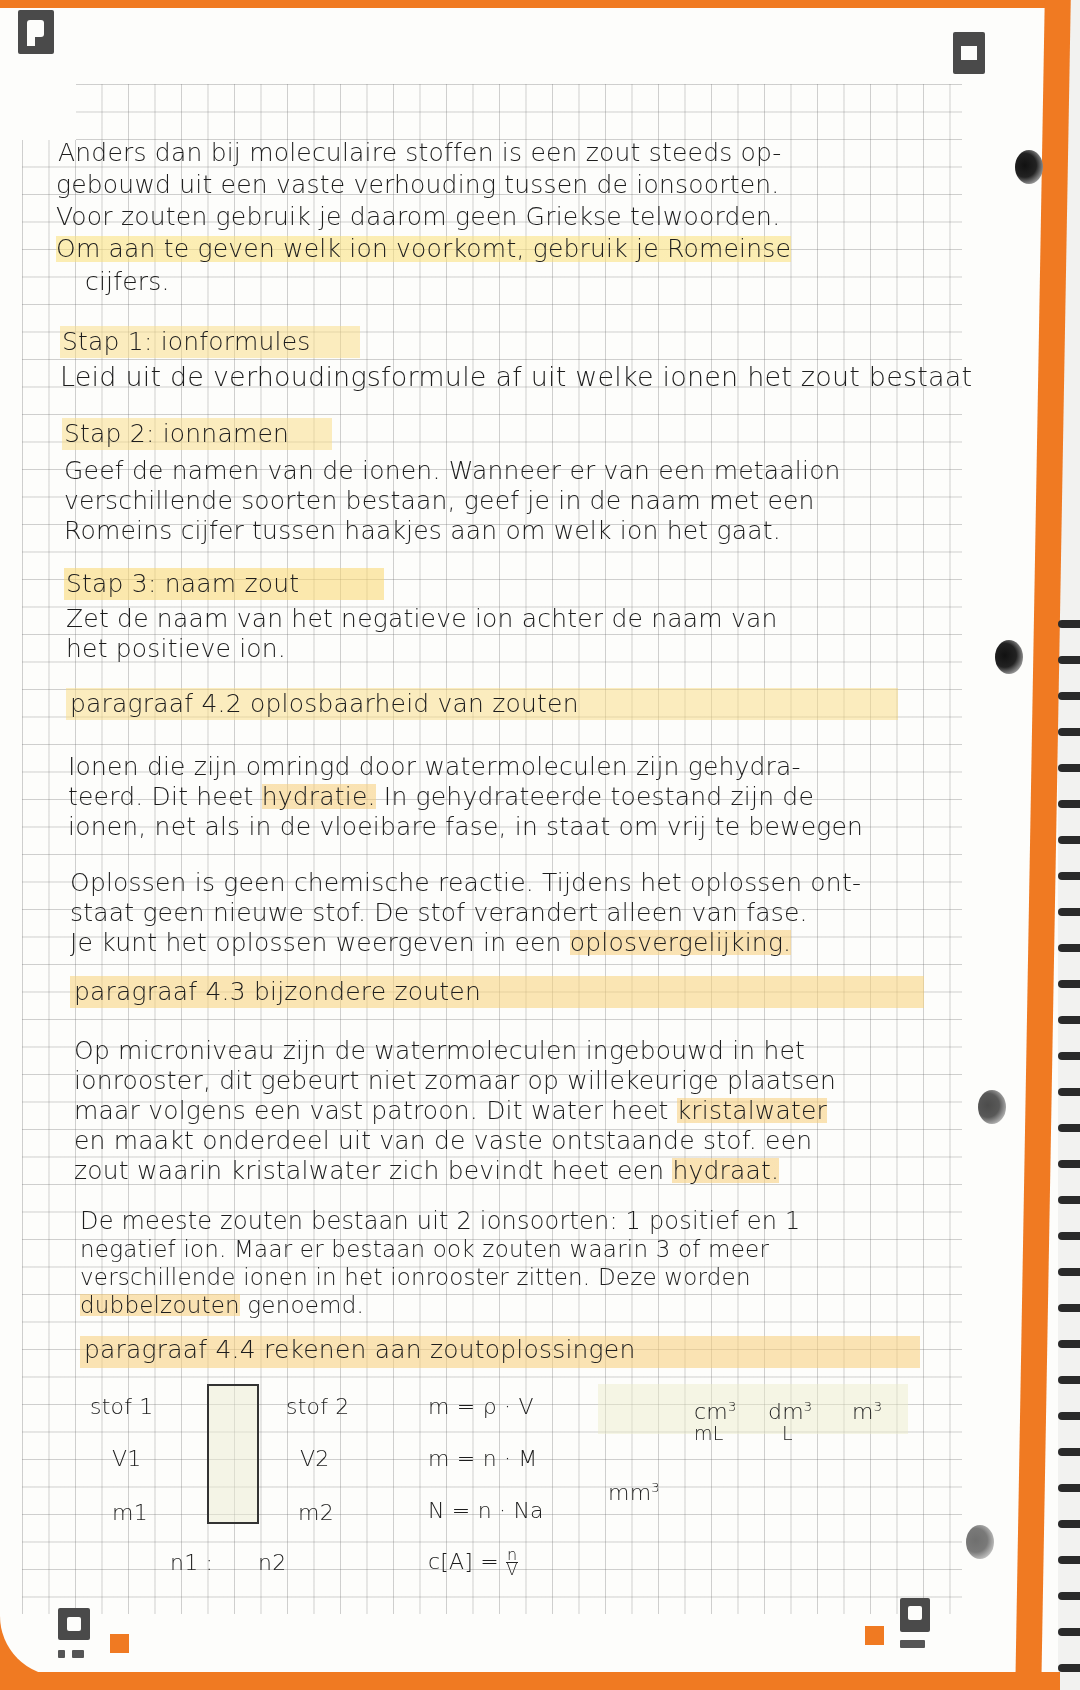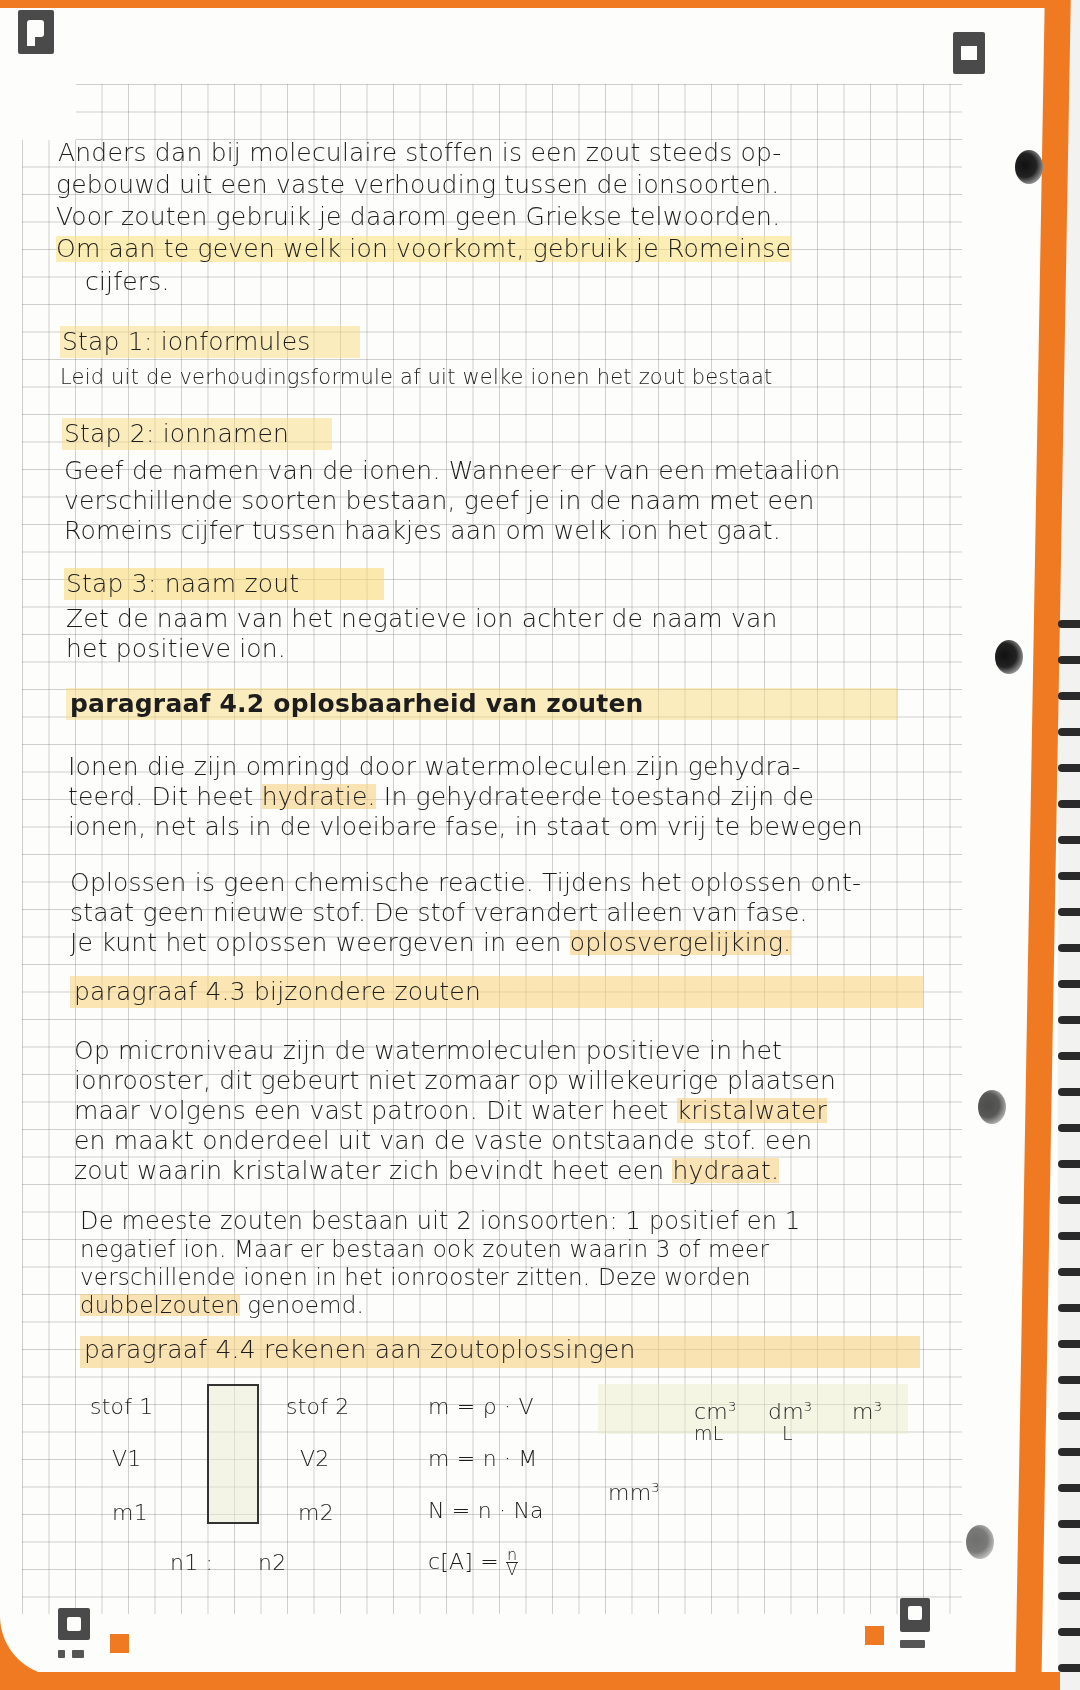--- a/index.html
+++ b/index.html
@@ -162,52 +162,52 @@
   </div>
 
 <div class="hw p" style="left:58px;top:138px;">Anders dan bij moleculaire stoffen is een zout steeds op-</div>
 <div class="hw p" style="left:56px;top:170px;">gebouwd uit een vaste verhouding tussen de ionsoorten.</div>
 <div class="hw p" style="left:56px;top:202px;">Voor zouten gebruik je daarom geen Griekse telwoorden.</div>
 <div class="hw p hl" style="left:56px;top:234px;">Om aan te geven welk ion voorkomt, gebruik je Romeinse</div>
 <div class="hw p" style="left:58px;top:267px;margin-left:27px;">cijfers.</div>
 
 <div class="band" style="left:60px;top:326px;width:300px;"></div>
 <div class="hw section-title" style="left:62px;top:326px;">Stap 1: ionformules</div>
-<div class="hw p" style="left:60px;top:362px;font-size:21px;">Leid uit de verhoudingsformule af uit welke ionen het zout bestaat</div>
+<div class="hw p" style="left:60px;top:362px;font-size:27px;">Leid uit de verhoudingsformule af uit welke ionen het zout bestaat</div>
 
 <div class="band" style="left:62px;top:418px;width:270px;"></div>
 <div class="hw section-title" style="left:64px;top:418px;">Stap 2: ionnamen</div>
 <div class="hw p" style="left:64px;top:456px;">Geef de namen van de ionen. Wanneer er van een metaalion</div>
 <div class="hw p" style="left:64px;top:486px;">verschillende soorten bestaan, geef je in de naam met een</div>
 <div class="hw p" style="left:64px;top:516px;">Romeins cijfer tussen haakjes aan om welk ion het gaat.</div>
 
 <div class="band" style="left:64px;top:568px;width:320px;background:rgba(250,215,110,0.55);"></div>
 <div class="hw section-title" style="left:66px;top:568px;">Stap 3: naam zout</div>
 <div class="hw p" style="left:66px;top:604px;">Zet de naam van het negatieve ion achter de naam van</div>
 <div class="hw p" style="left:66px;top:634px;">het positieve ion.</div>
 
 <div class="band" style="left:66px;top:688px;width:832px;"></div>
-<div class="hw section-title" style="left:70px;top:688px;font-weight:bold;">paragraaf 4.2 oplosbaarheid van zouten</div>
+<div class="hw section-title" style="left:70px;top:688px;">paragraaf 4.2 oplosbaarheid van zouten</div>
 
 <div class="hw p" style="left:68px;top:752px;text-align:right;">Ionen die zijn omringd door watermoleculen zijn gehydra-</div>
 <div class="hw p" style="left:68px;top:782px;">
   <span>teerd. Dit heet </span><span class="hl-orange">hydratie.</span><span> In gehydrateerde toestand zijn de</span>
 </div>
 <div class="hw p" style="left:68px;top:812px;">ionen, net als in de vloeibare fase, in staat om vrij te bewegen</div>
 
 <div class="hw p" style="left:70px;top:868px;">Oplossen is geen chemische reactie. Tijdens het oplossen ont-</div>
 <div class="hw p" style="left:70px;top:898px;">staat geen nieuwe stof. De stof verandert alleen van fase.</div>
 <div class="hw p" style="left:70px;top:928px;">
   <span>Je kunt het oplossen weergeven in een </span><span class="hl-orange">oplosvergelijking.</span>
 </div>
 
 <div class="band" style="left:70px;top:976px;width:854px;background:rgba(247,210,120,0.55);"></div>
 <div class="hw section-title" style="left:74px;top:976px;">paragraaf 4.3 bijzondere zouten</div>
 
-<div class="hw p" style="left:74px;top:1036px;">Op microniveau zijn de watermoleculen positieve in het</div>
+<div class="hw p" style="left:74px;top:1036px;">Op microniveau zijn de watermoleculen ingebouwd in het</div>
 <div class="hw p" style="left:74px;top:1066px;">ionrooster, dit gebeurt niet zomaar op willekeurige plaatsen</div>
 <div class="hw p" style="left:74px;top:1096px;">
   <span>maar volgens een vast patroon. Dit water heet </span><span class="hl-orange">kristalwater</span>
 </div>
 <div class="hw p" style="left:74px;top:1126px;">en maakt onderdeel uit van de vaste ontstaande stof. een</div>
 <div class="hw p" style="left:74px;top:1156px;">
   <span>zout waarin kristalwater zich bevindt heet een </span><span class="hl-orange">hydraat.</span>
 </div>
 
 <div class="hw p" style="left:80px;top:1206px;font-size:24px;">De meeste zouten bestaan uit 2 ionsoorten: 1 positief en 1</div>

